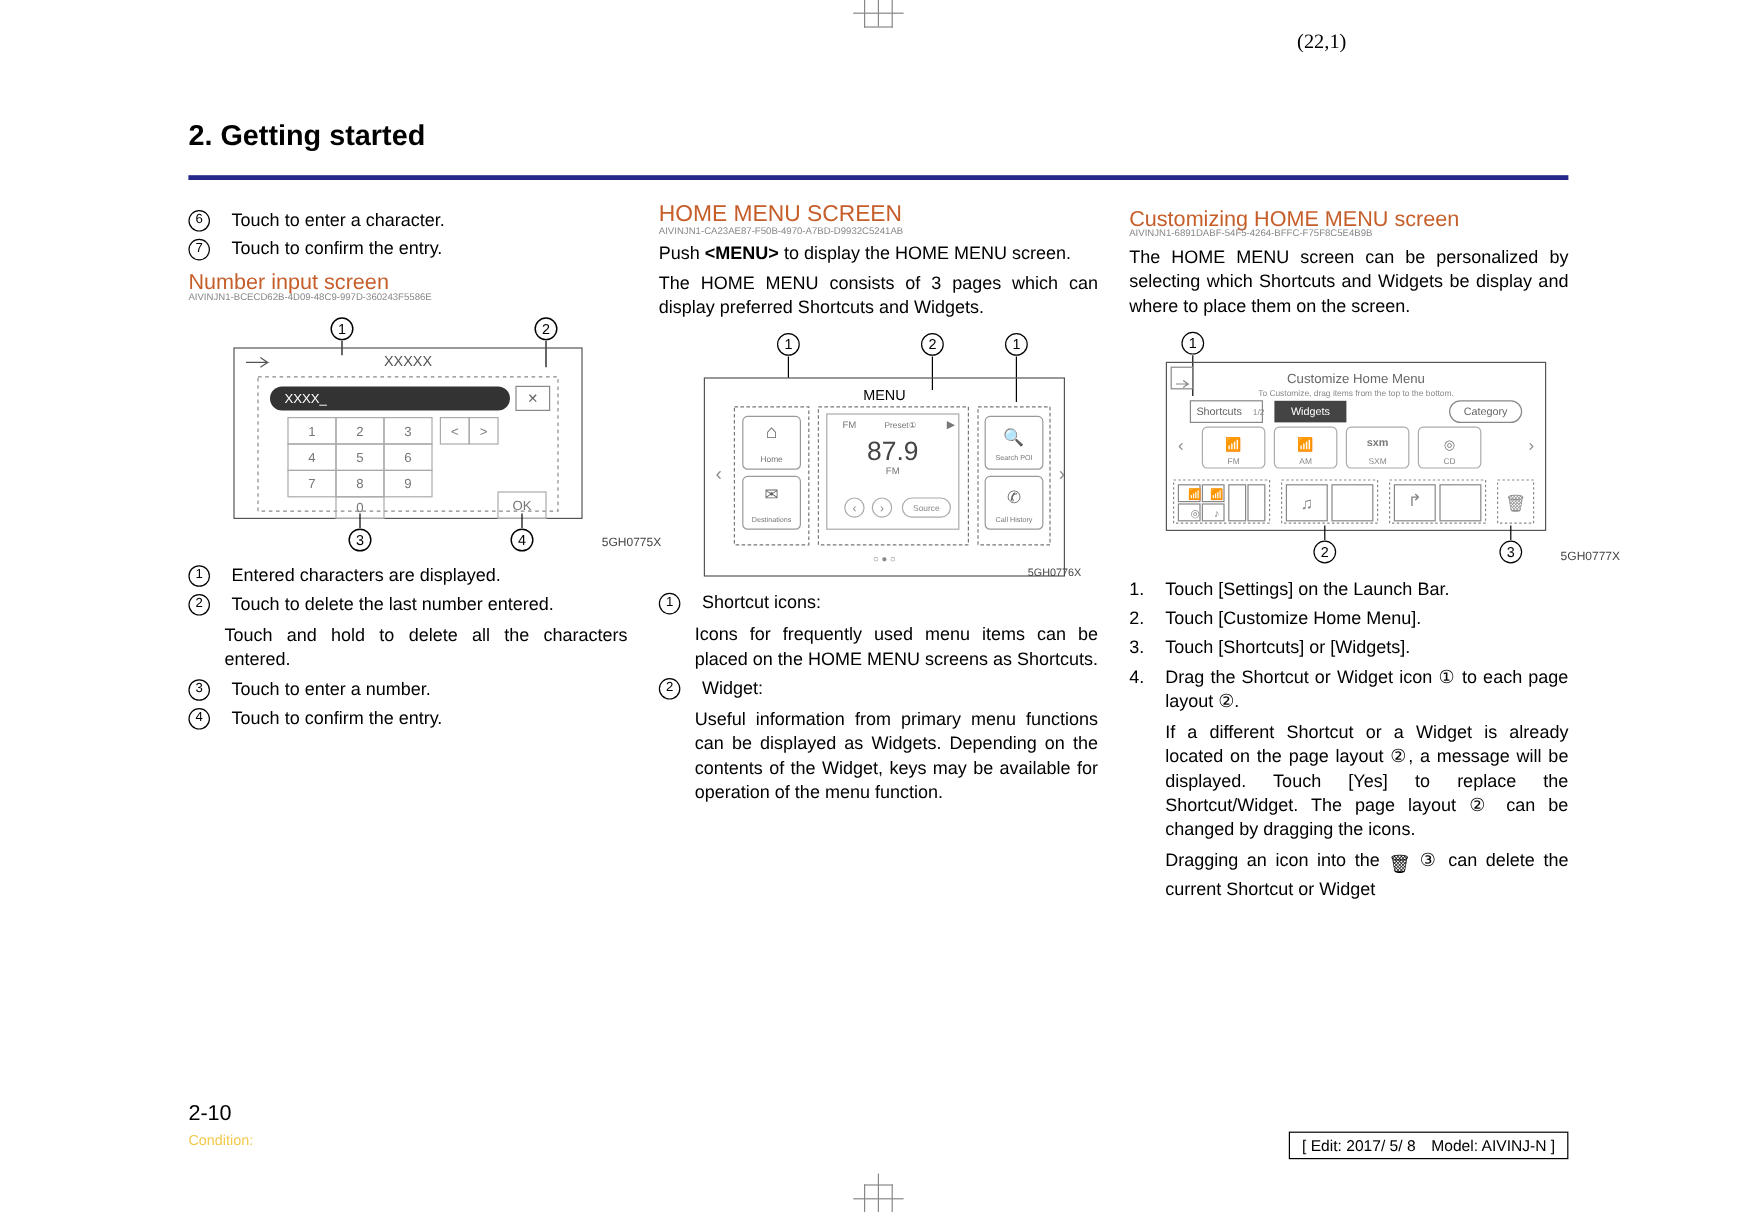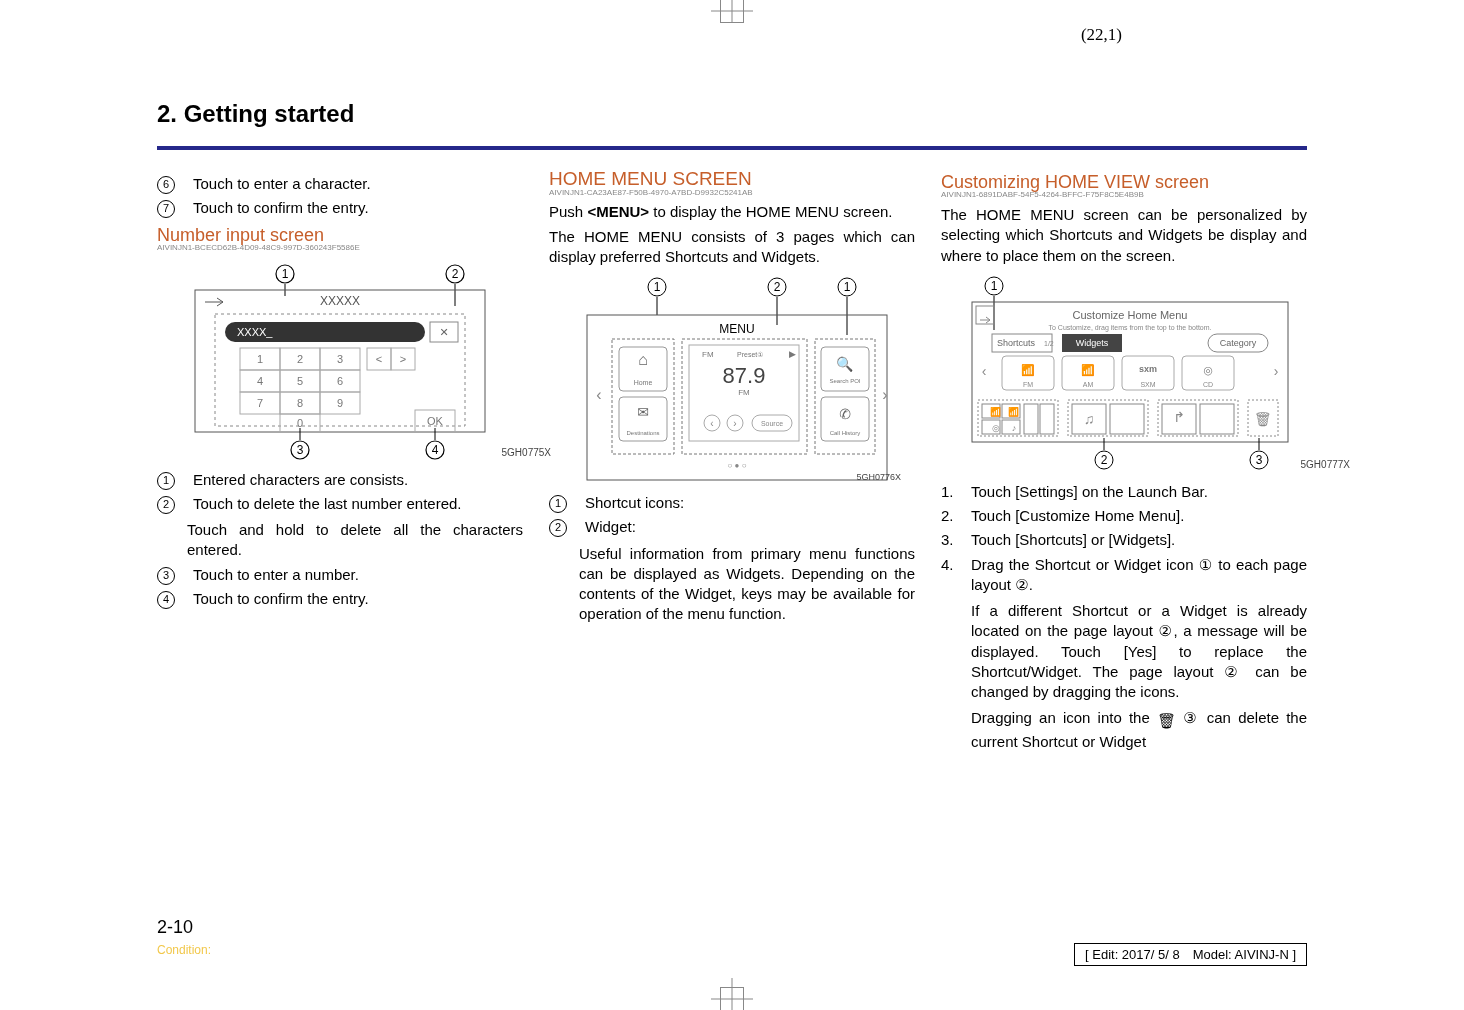--- a/index.html
+++ b/index.html
@@ -114,21 +114,21 @@
               <text x="250" y="192" text-anchor="middle" font-size="12">4</text>
 <line x1="115" y1="178" x2="115" y2="166" stroke="#000"></line>
               <line x1="250" y1="178" x2="250" y2="166" stroke="#000"></line>
 </svg>
 <div class="figlabel">5GH0775X</div>
 </div>
 
 <ul class="list">
 <li>
               <span class="num"><span class="circ">1</span></span>
-              <span class="txt">Entered characters are consists.</span>
+              <span class="txt">Entered characters are displayed.</span>
             </li>
 <li>
               <span class="num"><span class="circ">2</span></span>
               <span class="txt">Touch to delete the last number entered.</span>
             </li>
 </ul>
 <div class="sub-indent">Touch and hold to delete all the characters entered.</div>
 <ul class="list">
 <li>
               <span class="num"><span class="circ">3</span></span>
@@ -197,31 +197,32 @@
 </svg>
 <div class="home-fig-label">5GH0776X</div>
 </div>
 
 <ul class="list">
 <li>
               <span class="num"><span class="circ">1</span></span>
               <span class="txt">Shortcut icons:</span>
             </li>
 </ul>
+<div class="sub-indent">Icons for frequently used menu items can be placed on the HOME MENU screens as Shortcuts.</div>
 <ul class="list">
 <li>
               <span class="num"><span class="circ">2</span></span>
               <span class="txt">Widget:</span>
             </li>
 </ul>
 <div class="sub-indent">Useful information from primary menu functions can be displayed as Widgets. Depending on the contents of the Widget, keys may be available for operation of the menu function.</div>
 </div>
 
 <div class="col">
-<div class="sec-sub">Customizing HOME VIEW screen</div>
+<div class="sec-sub">Customizing HOME MENU screen</div>
 <div class="guid">AIVINJN1-6891DABF-54F5-4264-BFFC-F75F8C5E4B9B</div>
 <p class="body-p justify">The HOME MENU screen can be personalized by selecting which Shortcuts and Widgets be display and where to place them on the screen.</p>
 
 <div class="fig" style="width:340px">
 <svg width="340" height="200" viewBox="0 0 340 200">
 <circle cx="40" cy="12" r="9" fill="none" stroke="#000"></circle>
               <text x="40" y="16" text-anchor="middle" font-size="12">1</text>
 <line x1="40" y1="22" x2="40" y2="56" stroke="#000"></line>
 <rect x="18" y="28" width="316" height="140" fill="none" stroke="#555"></rect>
 <rect x="22" y="32" width="18" height="18" fill="none" stroke="#888"></rect>

